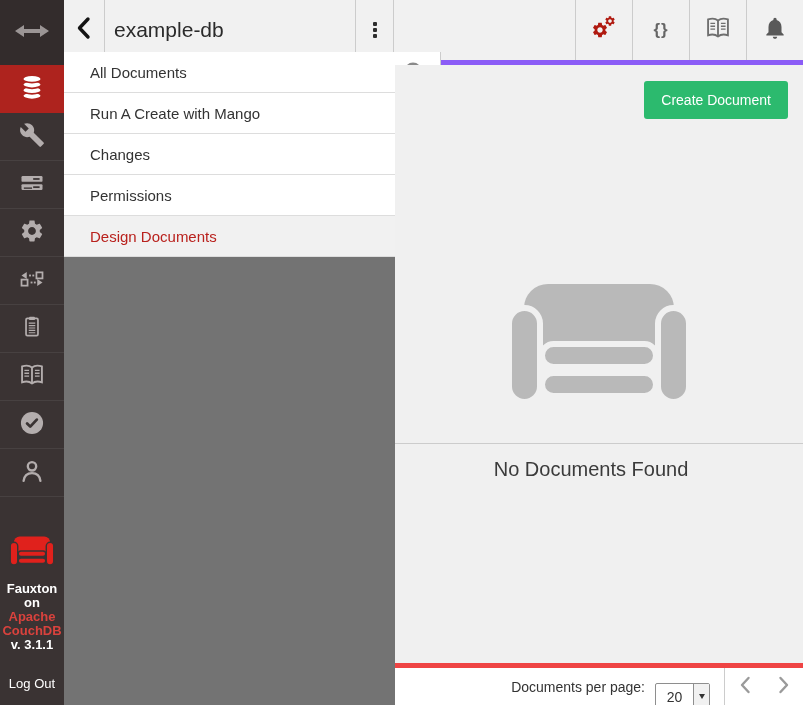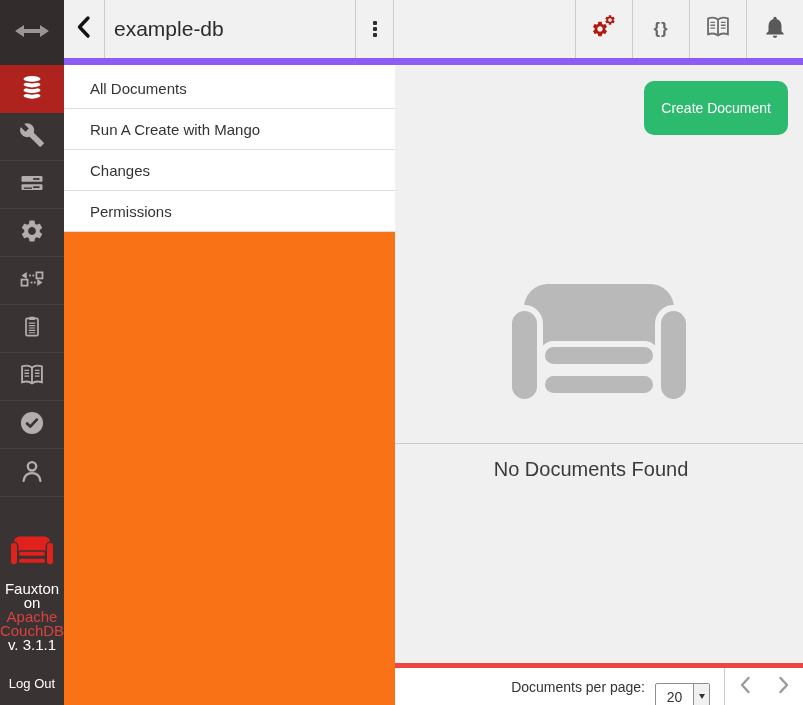--- a/index.html
+++ b/index.html
@@ -10,54 +10,54 @@
   
   .sidebar { position:absolute; left:0; top:0; width:64px; height:705px;
              background:#3a3333; display:flex; flex-direction:column; }
   .burger { height:65px; background:#332c2c; display:flex; align-items:center;
             justify-content:center; cursor:pointer; }
   .snav { height:48px; display:flex; align-items:center; justify-content:center;
           border-bottom:1px solid rgba(255,255,255,0.07); cursor:pointer; }
   .snav.active { background:#ae231e; border-bottom-color:transparent; }
   .side-spacer { flex:1; }
   .brand { display:flex; flex-direction:column; align-items:center; margin-bottom:24px; }
-  .brand-text { margin-top:12px; text-align:center; font-size:15px; font-weight:normal;
+  .brand-text { margin-top:12px; text-align:center; font-size:13px; font-weight:bold;
                 color:#fff; line-height:14px; }
   .brand-text .red { color:#d9423d; }
   .logout { color:#fff; font-size:13px; text-align:center; margin-bottom:14px; cursor:pointer; }
 
   
   .topbar { position:absolute; left:64px; top:0; right:0; height:65px;
-            background:#f1f1f1; border-bottom:7px solid #8b5cf6;
+            background:#f1f1f1; border-bottom:5px solid #8b5cf6;
             display:flex; align-items:stretch; }
   .back { width:40px; display:flex; align-items:center; justify-content:center; cursor:pointer; }
   .tb-div { border-left:1px solid #ccc; }
   .title { width:250px; display:flex; align-items:center; padding-left:9px;
            font-size:21px; color:#2b2b2b; white-space:nowrap; overflow:hidden; }
   .kebab { width:39px; display:flex; flex-direction:column; align-items:center;
            justify-content:center; gap:2px; cursor:pointer;
            border-left:1px solid #ccc; border-right:1px solid #ccc; }
   .kebab i { width:4px; height:4px; background:#2e2e2e; border-radius:1px; }
   .tb-spacer { flex:1; }
   .hcell { width:57px; display:flex; align-items:center; justify-content:center;
            border-left:1px solid #ccc; cursor:pointer; }
   .braces { font-size:17px; font-weight:bold; color:#666; letter-spacing:1px; }
 
   
-  .db-menu { position:absolute; left:64px; top:68px; bottom:0; width:377px;
-             background:#f97316; border-right:1px solid #ccc; }
+  .db-menu { position:absolute; left:64px; top:52px; bottom:0; width:377px;
+             background:#737373; border-right:1px solid #ccc; }
   .menu-item { height:41px; display:flex; align-items:center; justify-content:space-between;
                padding:0 18px 0 26px; border-bottom:1px solid #ddd; font-size:15px;
                color:#333; cursor:pointer; background:#fff; }
   .menu-item.selected { background:#f1f1f1; color:#b9211d; }
 
   
   .content { position:absolute; left:395px; top:65px; right:0; bottom:0; background:#f0f0f0; }
-  .create-btn { position:absolute; top:16px; right:15px; height:54px; padding:0 17px;
-                background:#2cba6e; color:#fff; font-size:14px; border:none; border-radius:10px;
+  .create-btn { position:absolute; top:16px; right:15px; height:38px; padding:0 17px;
+                background:#2cba6e; color:#fff; font-size:14px; border:none; border-radius:3px;
                 font-family:"Liberation Sans", sans-serif; cursor:pointer; }
   .couch-wrap { position:absolute; top:217px; left:50%; transform:translateX(-50%); }
   .hdivider { position:absolute; top:378px; left:0; right:0; border-top:1px solid #ccc; }
   .empty-msg { position:absolute; top:393px; left:0; right:16px; text-align:center;
                font-size:20px; color:#3b3b3b; }
   .mfooter { position:absolute; left:0; right:0; bottom:0; height:42px; background:#fff;
              border-top:5px solid #ef4444; display:flex; align-items:center;
              justify-content:flex-end; }
   .pp-label { font-size:14px; color:#333; }
   .pp-select { display:flex; align-items:stretch; width:55px; height:27px; margin-left:10px;
@@ -261,20 +261,29 @@
       </span>
     </div>
     <div class="menu-item">
       <span>Run A Create with Mango</span>
     </div>
     <div class="menu-item">
       <span>Changes</span>
     </div>
     <div class="menu-item">
       <span>Permissions</span>
+    </div>
+    <div class="menu-item selected">
+      <span>Design Documents</span>
+      <span>
+        <svg width="18" height="18" viewBox="0 0 18 18">
+          <circle cx="9" cy="9" r="8.5" fill="#8a8a8a"></circle>
+          <path d="M9 5v8M5 9h8" stroke="#fff" stroke-width="2" stroke-linecap="round"></path>
+        </svg>
+      </span>
     </div>
   </nav>
 
   <main class="content">
     <button class="create-btn">Create Document</button>
 
     <div class="couch-wrap">
       <svg width="188" height="124" viewBox="0 0 188 124">
         <rect x="19" y="2" width="150" height="78" rx="24" fill="#b9b9b9"></rect>
         <rect x="37" y="62" width="114" height="23" rx="11.5" fill="#b9b9b9" stroke="#f0f0f0" stroke-width="6"></rect>

